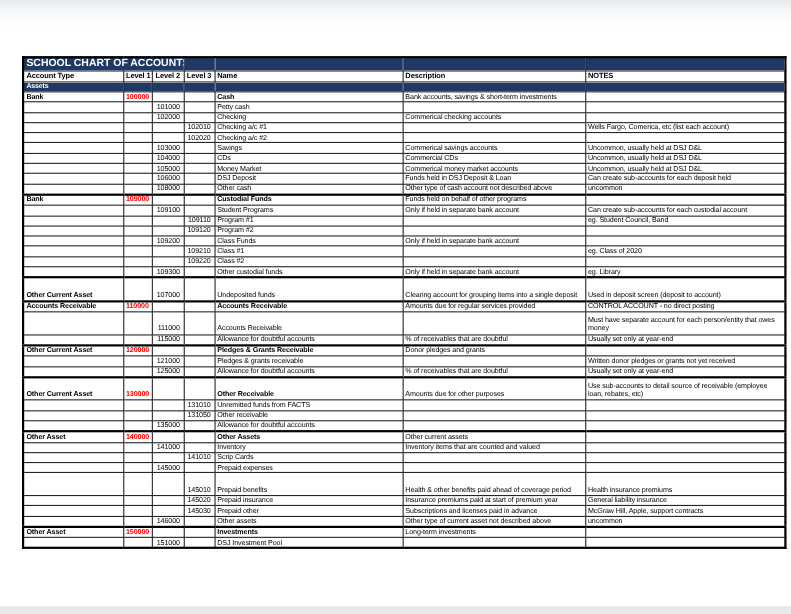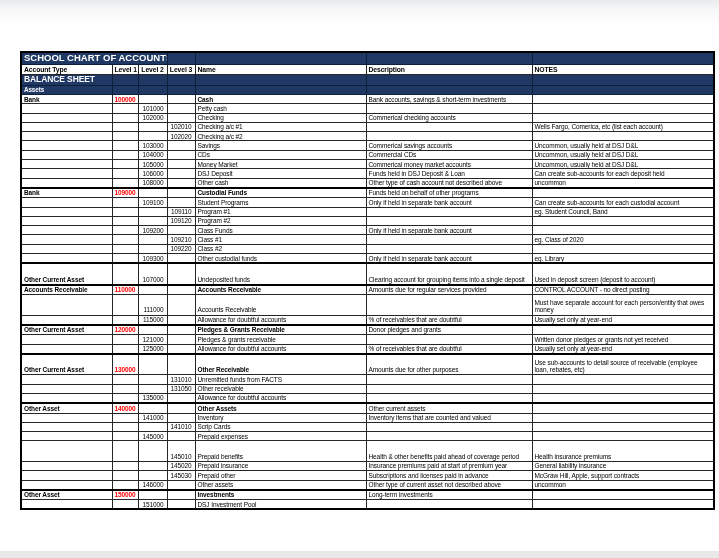--- a/index.html
+++ b/index.html
@@ -66,29 +66,20 @@
     </tr>
     <tr class="colhead">
       <th>Account Type</th>
       <th class="ctr">Level 1</th>
       <th class="ctr">Level 2</th>
       <th class="ctr">Level 3</th>
       <th>Name</th>
       <th>Description</th>
       <th>NOTES</th>
     </tr>
-    <tr class="band balance-row">
-      <td>BALANCE SHEET</td>
-      <td></td>
-      <td></td>
-      <td></td>
-      <td></td>
-      <td></td>
-      <td></td>
-    </tr>
     <tr class="band assets-row">
       <td>Assets</td>
       <td></td>
       <td></td>
       <td></td>
       <td></td>
       <td></td>
       <td></td>
     </tr>
   <tr class="data-row bold">

